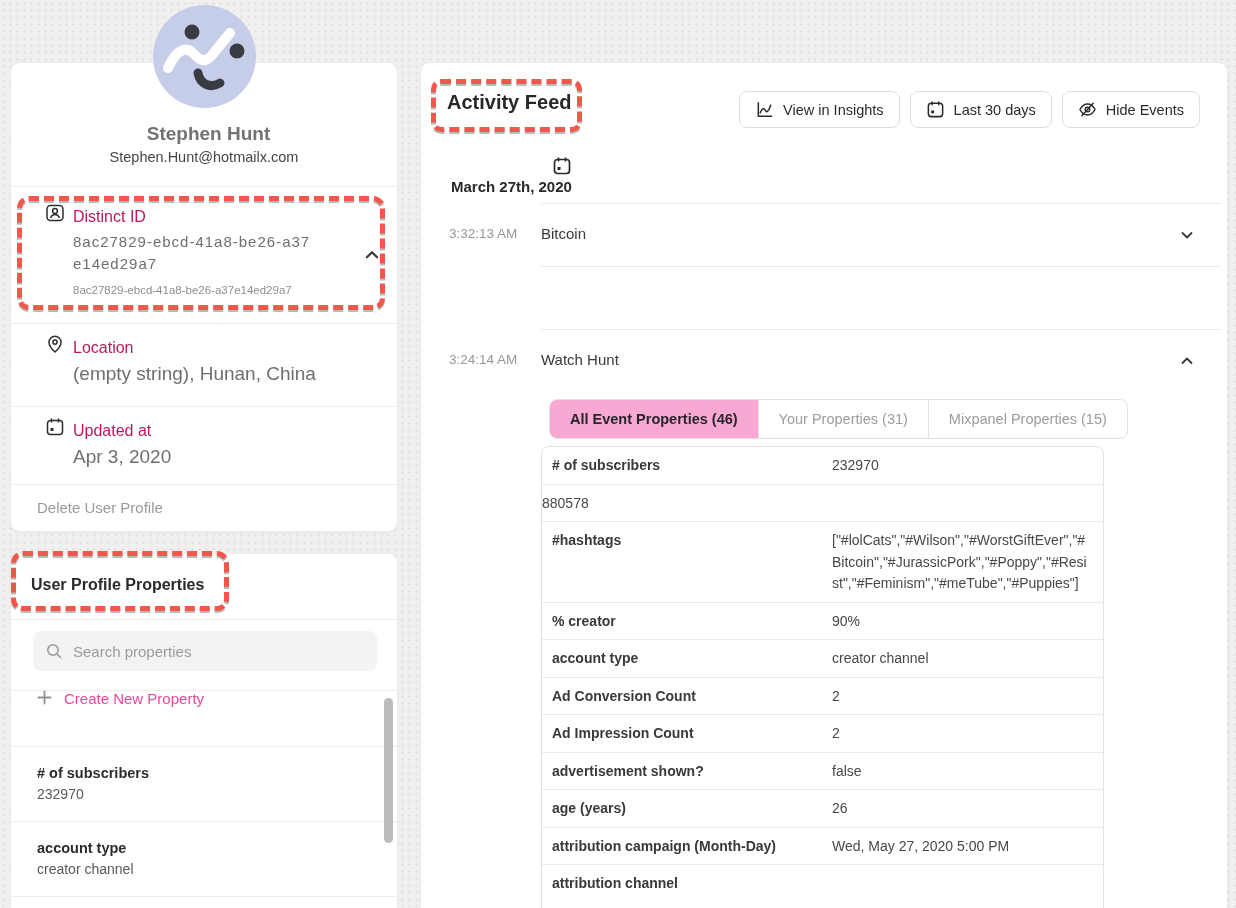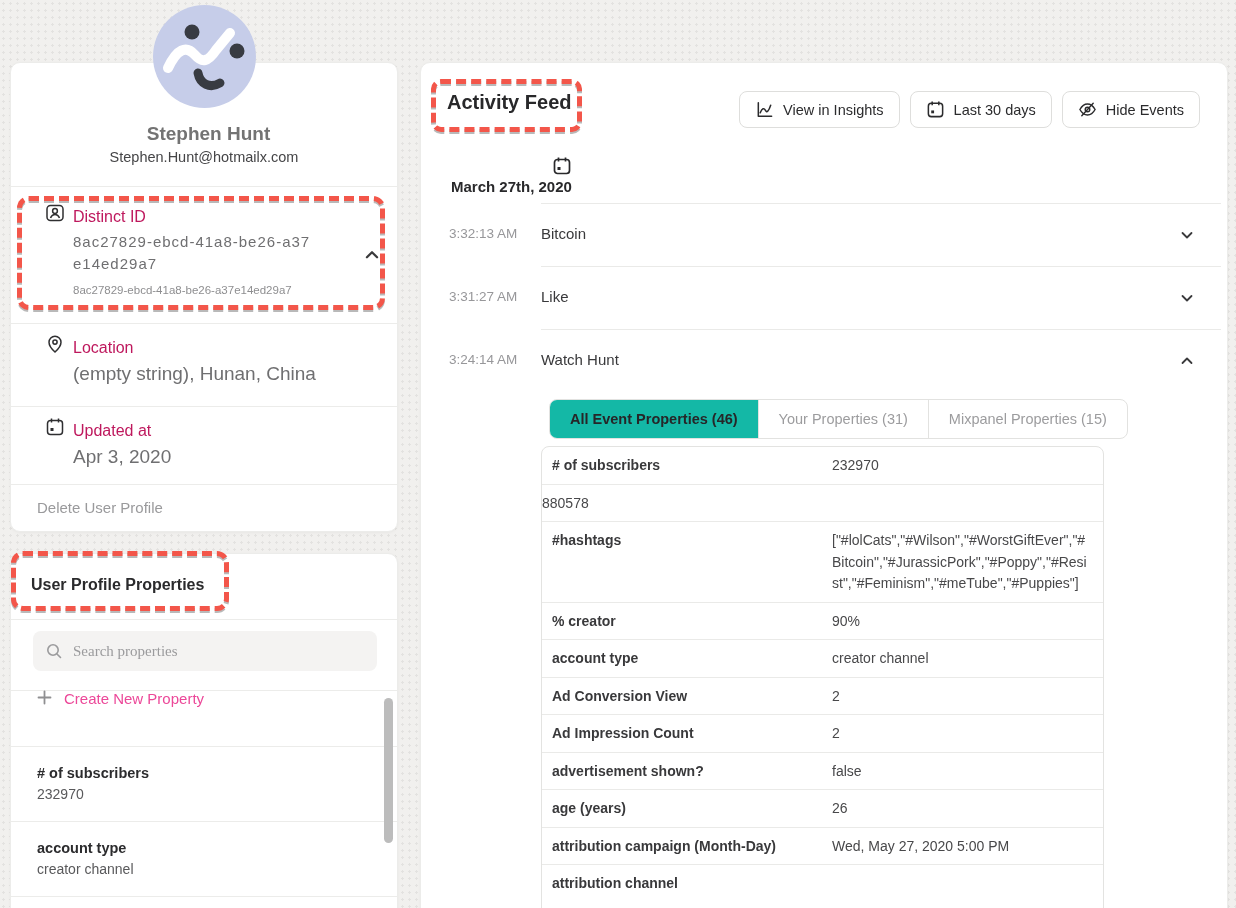--- a/index.html
+++ b/index.html
@@ -37,21 +37,21 @@
     color:#6f6f71; letter-spacing:1px; line-height:22px; word-break:break-all; }
   .id-small{ position:absolute; left:62px; top:221px; font-size:11.5px; color:#8e8e90; }
   #id-collapse{ position:absolute; left:352px; top:183px; width:18px; height:18px; cursor:pointer; }
   .delete-link{ position:absolute; left:26px; top:436px; font-size:15px; color:#9a9a9c; cursor:pointer; }
 
   
   .pp-title{ position:absolute; left:20px; top:22px; font-size:16px; font-weight:bold; color:#2a2a2c; }
   .search-box{ position:absolute; left:22px; top:77px; width:344px; height:40px;
     background:#f4f3f2; border:none; border-radius:8px; display:flex; align-items:center; padding:0 12px; gap:10px; }
   .search-box input{ border:none; background:transparent; outline:none; flex:1;
-    font-size:15px; color:#404040; font-family:Liberation Serif, serif; }
+    font-size:15px; color:#404040; font-family:Liberation Sans, sans-serif; }
   .search-box input::placeholder{ color:#9b9b9d; }
   .plist{ position:absolute; left:0; right:0; top:136px; bottom:0; overflow:hidden; }
   .create-new{ height:56px; display:flex; align-items:flex-start; gap:12px; padding-left:26px;
     color:#ec4899; font-size:15px; cursor:pointer; }
   .pitem{ padding:15px 20px 16px 26px; border-top:1px solid #ececea; cursor:pointer; }
   .pitem .pname{ font-size:14.5px; font-weight:bold; color:#2c2c2e; line-height:22px; }
   .pitem .pvalue{ font-size:14px; color:#59595b; line-height:21px; }
   .scroll-thumb{ position:absolute; left:373px; top:144px; width:9px; height:145px;
     background:#bcbcbc; border-radius:5px; }
 
@@ -68,21 +68,21 @@
   .event-row{ position:absolute; left:0; right:0; height:62px; cursor:pointer; }
   .event-row .etime{ position:absolute; left:28px; top:22px; font-size:13.5px; color:#97979a; }
   .event-row .ename{ position:absolute; left:120px; top:21px; font-size:15px; color:#39393b; }
   .event-row .echev{ position:absolute; right:32px; top:23px; width:16px; height:16px; }
 
   .tabs{ position:absolute; left:128px; top:336px; display:flex; border:1px solid #e2e2e0;
     border-radius:8px; overflow:hidden; background:#fff; }
   .tab{ height:38px; line-height:38px; padding:0 20px; font-size:14.5px; color:#9c9c9e;
     border-right:1px solid #e2e2e0; cursor:pointer; white-space:nowrap; }
   .tab:last-child{ border-right:none; }
-  .tab.active{ background:#14b8a6; color:#262628; font-weight:bold; }
+  .tab.active{ background:#f9a8d4; color:#262628; font-weight:bold; }
 
   .props-table{ position:absolute; left:120px; top:383px; width:563px;
     border:1px solid #e3e3e1; border-radius:8px; overflow:hidden; background:#fff; }
   .trow{ display:flex; border-bottom:1px solid #eaeae8; min-height:36px; }
   .trow:last-child{ border-bottom:none;flex-direction:column; }
   .trow .tk{ width:290px; padding:8px 8px 7px 10px; font-size:14px; font-weight:bold;
     color:#39393b; line-height:21px; }
   .trow .tv{ flex:1; padding:8px 12px 7px 0; font-size:14px; color:#48484a;
     line-height:21.5px; word-break:break-all; }
 
@@ -249,29 +249,20 @@
       <span class="etime">3:32:13 AM</span>
       <span class="ename">Bitcoin</span>
       <span class="echev">
         <svg viewBox="0 0 16 16" fill="none" stroke="#3a3a3c" stroke-width="1.8" stroke-linecap="round" stroke-linejoin="round">
             <polyline points="3.5,6 8,10.5 12.5,6"></polyline>
           </svg>
       </span>
     </div>
     <div class="ediv" style="top:203px"></div>
 
-    <div class="event-row" style="top:204px">
-      <span class="etime">3:31:27 AM</span>
-      <span class="ename">Like</span>
-      <span class="echev">
-        <svg viewBox="0 0 16 16" fill="none" stroke="#3a3a3c" stroke-width="1.8" stroke-linecap="round" stroke-linejoin="round">
-            <polyline points="3.5,6 8,10.5 12.5,6"></polyline>
-          </svg>
-      </span>
-    </div>
     <div class="ediv" style="top:266px"></div>
 
     <div class="event-row" style="top:267px">
       <span class="etime">3:24:14 AM</span>
       <span class="ename">Watch Hunt</span>
       <span class="echev">
         <svg viewBox="0 0 16 16" fill="none" stroke="#3a3a3c" stroke-width="1.8" stroke-linecap="round" stroke-linejoin="round">
             <polyline points="3.5,10 8,5.5 12.5,10"></polyline>
           </svg>
       </span>
@@ -298,21 +289,21 @@
         </div>
         <div class="trow">
           <div class="tk">% creator</div>
           <div class="tv">90%</div>
         </div>
         <div class="trow">
           <div class="tk">account type</div>
           <div class="tv">creator channel</div>
         </div>
         <div class="trow">
-          <div class="tk">Ad Conversion View</div>
+          <div class="tk">Ad Conversion Count</div>
           <div class="tv">2</div>
         </div>
         <div class="trow">
           <div class="tk">Ad Impression Count</div>
           <div class="tv">2</div>
         </div>
         <div class="trow">
           <div class="tk">advertisement shown?</div>
           <div class="tv">false</div>
         </div>

